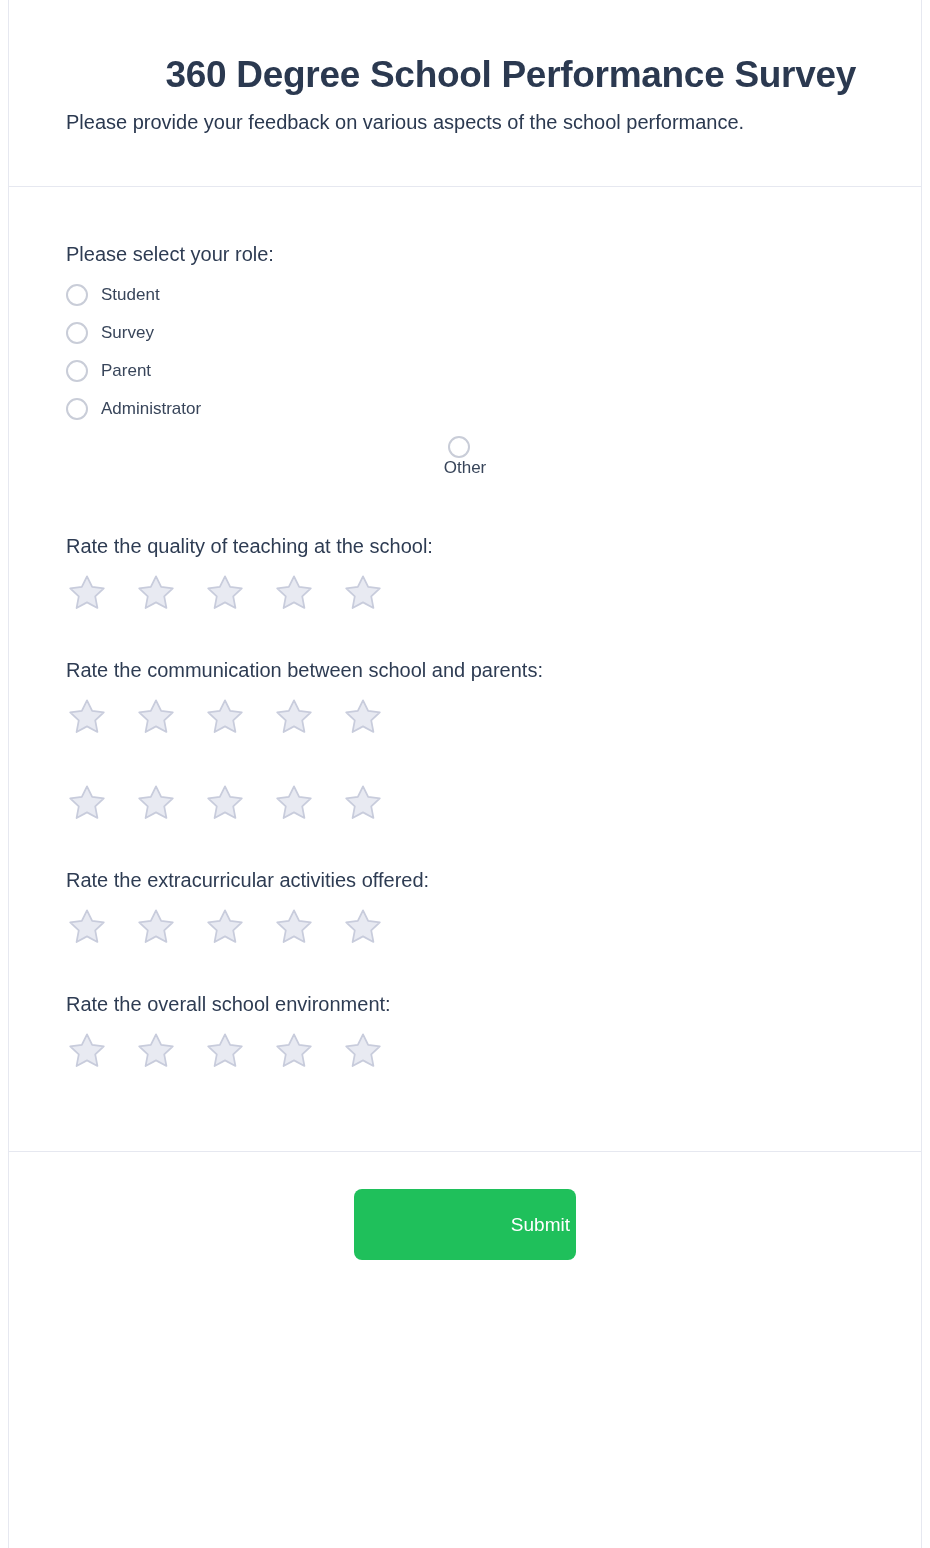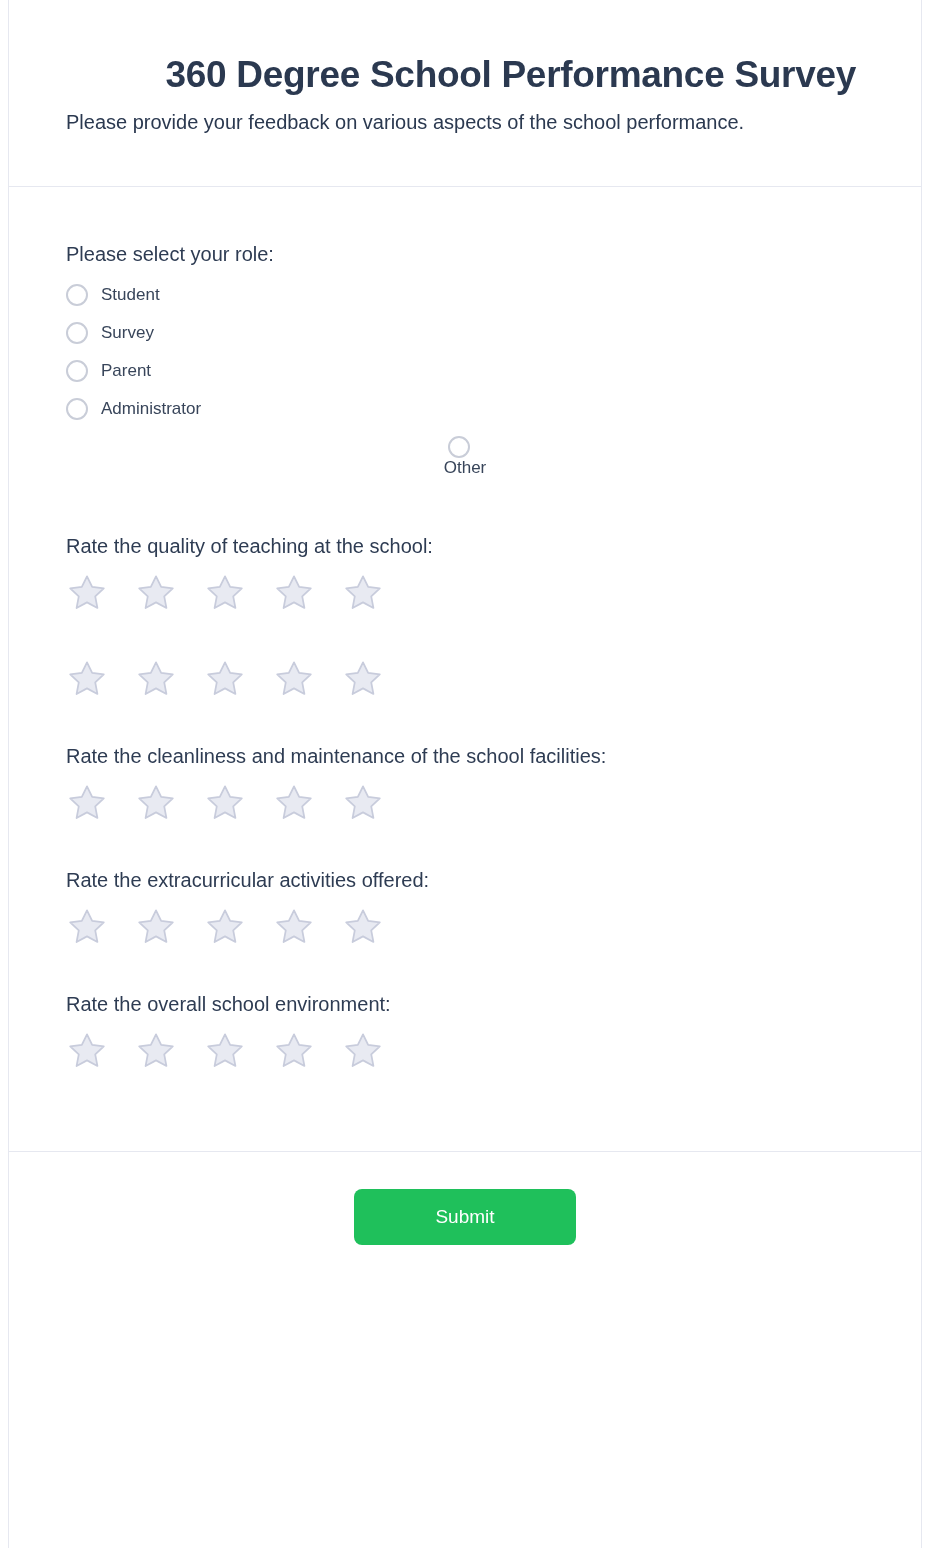--- a/index.html
+++ b/index.html
@@ -104,28 +104,29 @@
     padding: 10px 12px;
     outline: none;
   }
   .footer {
     padding: 37px 0 51px;
     display: flex;
     justify-content: center;
   }
   .submit-btn {
     width: 222px;
-    height: 56px;
+    height: 71px;
     border: none;
     border-radius: 8px;
     background: var(--accent-green, #1fc05b);
     color: #ffffff;
     font-family: inherit;
     font-size: 19px;
     cursor: pointer;
+    text-align: right;
   }
 </style>
 </head>
 <body>
 
 <div class="card">
 
   <div class="header">
     <h1 class="page-title">360 Degree School Performance Survey</h1>
     <p class="page-subtitle">Please provide your feedback on various aspects of the school performance.</p>
@@ -186,51 +187,51 @@
           </span>
         <span class="star">
             <svg width="42" height="42" viewBox="0 0 24 24">
               <polygon points="12,2.5 14.95,8.55 21.6,9.35 16.7,13.95 17.95,20.55 12,17.35 6.05,20.55 7.3,13.95 2.4,9.35 9.05,8.55"></polygon>
             </svg>
           </span>
       </div>
     </div>
 
     <div class="rating-group">
-      <div class="stars">
-        <span class="star">
-            <svg width="42" height="42" viewBox="0 0 24 24">
-              <polygon points="12,2.5 14.95,8.55 21.6,9.35 16.7,13.95 17.95,20.55 12,17.35 6.05,20.55 7.3,13.95 2.4,9.35 9.05,8.55"></polygon>
-            </svg>
-          </span>
-        <span class="star">
-            <svg width="42" height="42" viewBox="0 0 24 24">
-              <polygon points="12,2.5 14.95,8.55 21.6,9.35 16.7,13.95 17.95,20.55 12,17.35 6.05,20.55 7.3,13.95 2.4,9.35 9.05,8.55"></polygon>
-            </svg>
-          </span>
-        <span class="star">
-            <svg width="42" height="42" viewBox="0 0 24 24">
-              <polygon points="12,2.5 14.95,8.55 21.6,9.35 16.7,13.95 17.95,20.55 12,17.35 6.05,20.55 7.3,13.95 2.4,9.35 9.05,8.55"></polygon>
-            </svg>
-          </span>
-        <span class="star">
-            <svg width="42" height="42" viewBox="0 0 24 24">
-              <polygon points="12,2.5 14.95,8.55 21.6,9.35 16.7,13.95 17.95,20.55 12,17.35 6.05,20.55 7.3,13.95 2.4,9.35 9.05,8.55"></polygon>
-            </svg>
-          </span>
-        <span class="star">
-            <svg width="42" height="42" viewBox="0 0 24 24">
-              <polygon points="12,2.5 14.95,8.55 21.6,9.35 16.7,13.95 17.95,20.55 12,17.35 6.05,20.55 7.3,13.95 2.4,9.35 9.05,8.55"></polygon>
-            </svg>
-          </span>
-      </div>
-    </div>
-
-    <div class="rating-group">
-      <p class="q-label">Rate the cleanliness and maintenance of the school facilities:</p>
+      <p class="q-label">Rate the communication between school and parents:</p>
+      <div class="stars">
+        <span class="star">
+            <svg width="42" height="42" viewBox="0 0 24 24">
+              <polygon points="12,2.5 14.95,8.55 21.6,9.35 16.7,13.95 17.95,20.55 12,17.35 6.05,20.55 7.3,13.95 2.4,9.35 9.05,8.55"></polygon>
+            </svg>
+          </span>
+        <span class="star">
+            <svg width="42" height="42" viewBox="0 0 24 24">
+              <polygon points="12,2.5 14.95,8.55 21.6,9.35 16.7,13.95 17.95,20.55 12,17.35 6.05,20.55 7.3,13.95 2.4,9.35 9.05,8.55"></polygon>
+            </svg>
+          </span>
+        <span class="star">
+            <svg width="42" height="42" viewBox="0 0 24 24">
+              <polygon points="12,2.5 14.95,8.55 21.6,9.35 16.7,13.95 17.95,20.55 12,17.35 6.05,20.55 7.3,13.95 2.4,9.35 9.05,8.55"></polygon>
+            </svg>
+          </span>
+        <span class="star">
+            <svg width="42" height="42" viewBox="0 0 24 24">
+              <polygon points="12,2.5 14.95,8.55 21.6,9.35 16.7,13.95 17.95,20.55 12,17.35 6.05,20.55 7.3,13.95 2.4,9.35 9.05,8.55"></polygon>
+            </svg>
+          </span>
+        <span class="star">
+            <svg width="42" height="42" viewBox="0 0 24 24">
+              <polygon points="12,2.5 14.95,8.55 21.6,9.35 16.7,13.95 17.95,20.55 12,17.35 6.05,20.55 7.3,13.95 2.4,9.35 9.05,8.55"></polygon>
+            </svg>
+          </span>
+      </div>
+    </div>
+
+    <div class="rating-group">
       <div class="stars">
         <span class="star">
             <svg width="42" height="42" viewBox="0 0 24 24">
               <polygon points="12,2.5 14.95,8.55 21.6,9.35 16.7,13.95 17.95,20.55 12,17.35 6.05,20.55 7.3,13.95 2.4,9.35 9.05,8.55"></polygon>
             </svg>
           </span>
         <span class="star">
             <svg width="42" height="42" viewBox="0 0 24 24">
               <polygon points="12,2.5 14.95,8.55 21.6,9.35 16.7,13.95 17.95,20.55 12,17.35 6.05,20.55 7.3,13.95 2.4,9.35 9.05,8.55"></polygon>
             </svg>

